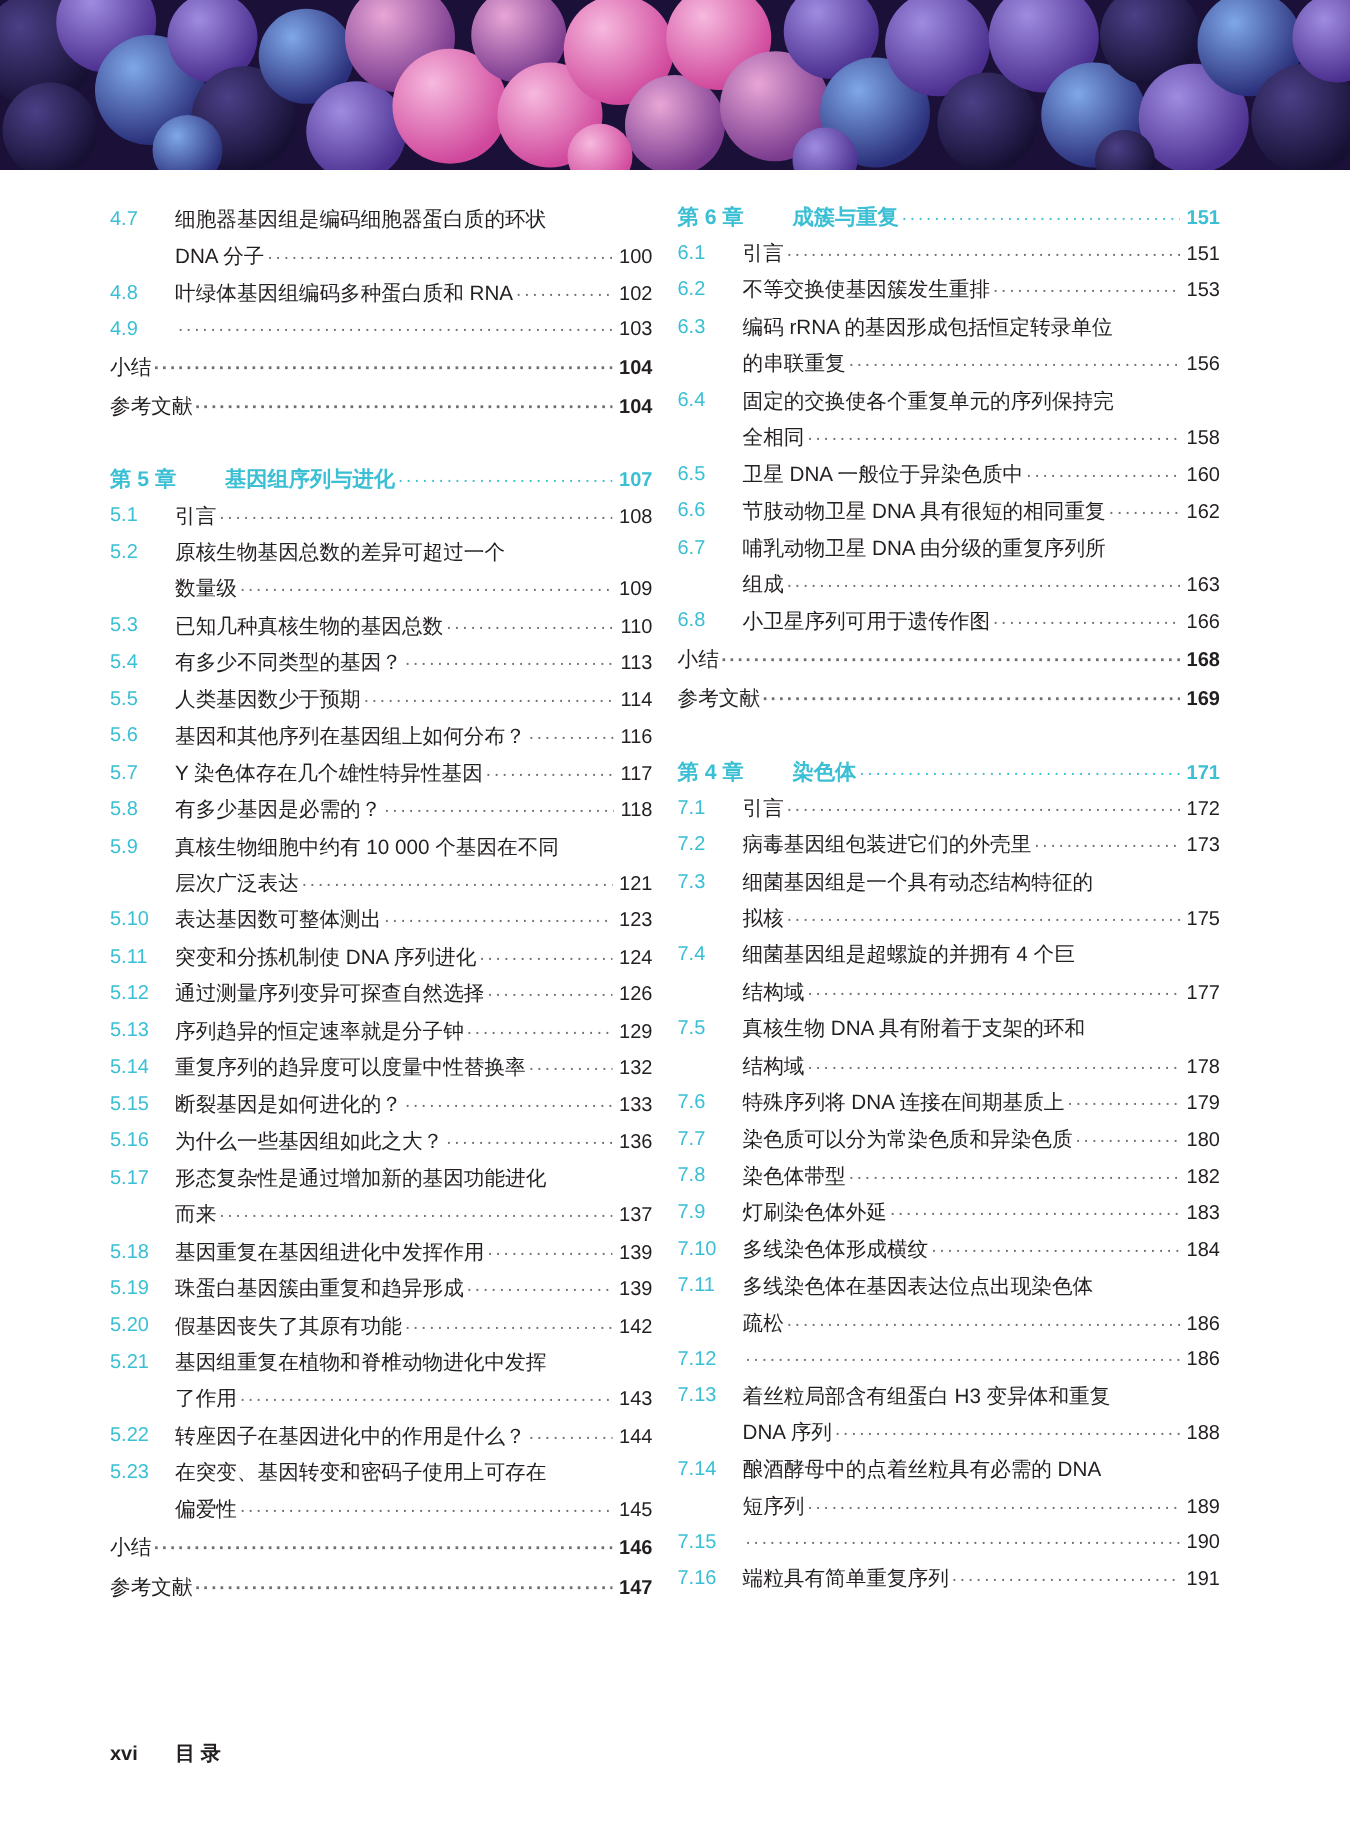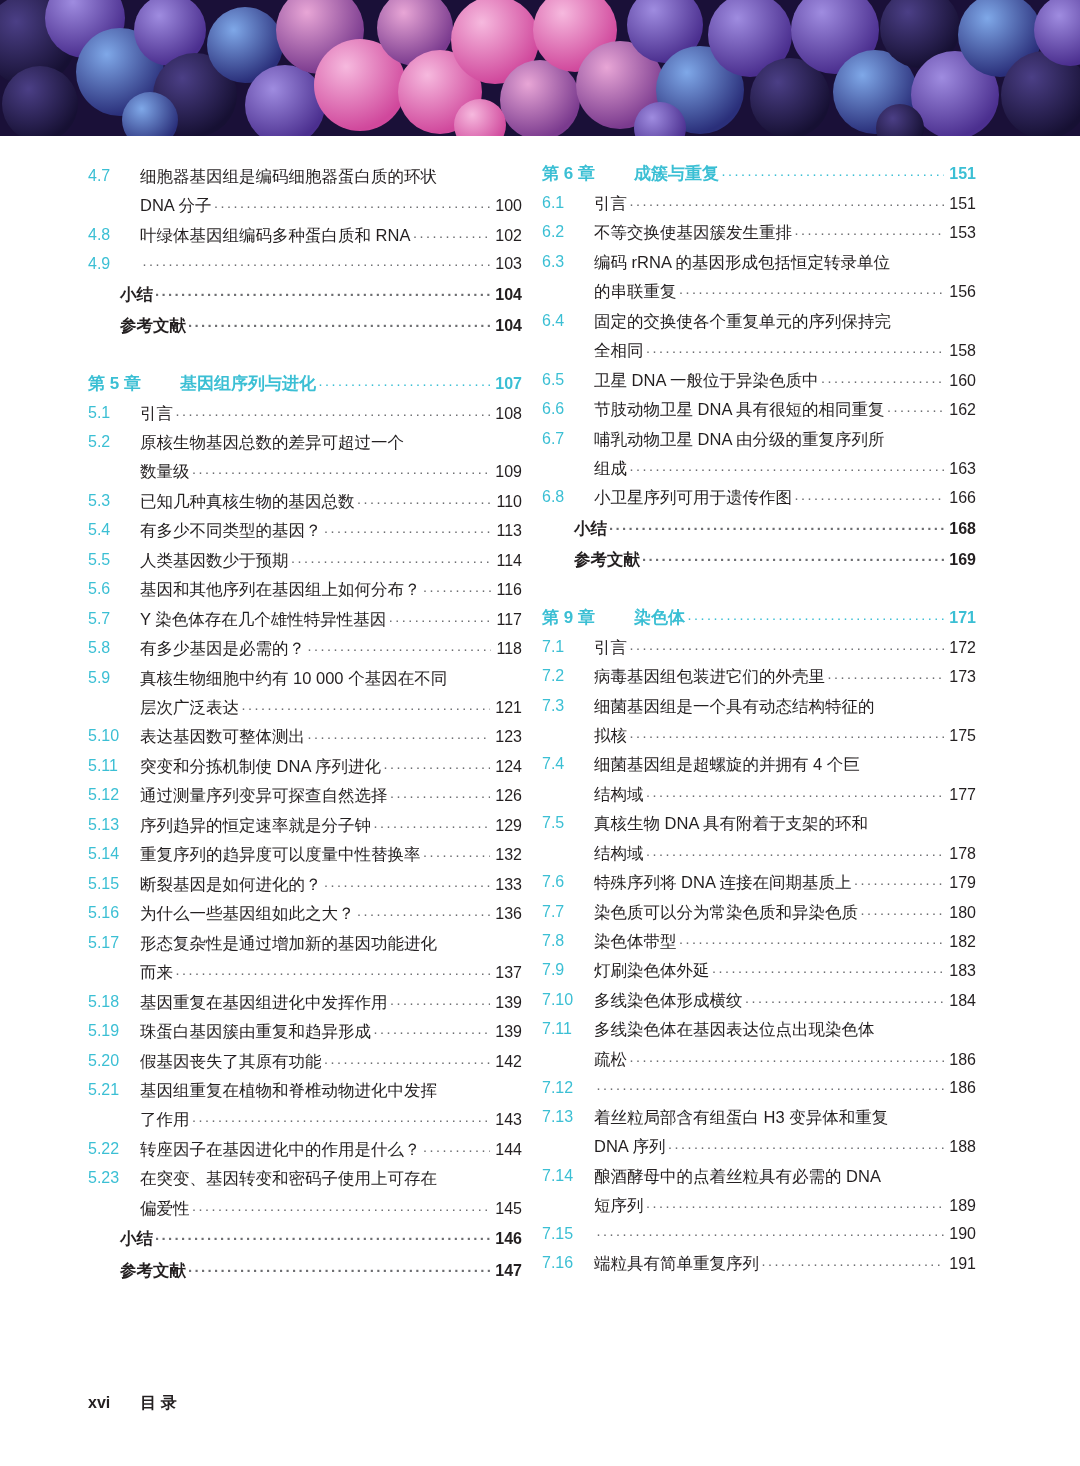--- a/index.html
+++ b/index.html
@@ -118,21 +118,21 @@
   }
 
   
   .plainrow {
     display: flex;
     align-items: baseline;
     font-size: 16.5px;
     font-weight: bold;
     line-height: 1.9;
   }
-  .plainrow .label { font-weight: bold; margin-left: 32px; }
+  .plainrow .label { font-weight: normal; }
   .plainrow .pg { font-weight: bold; }
 
   
   .footer {
     position: absolute;
     left: 88px;
     bottom: 52px;
     display: flex;
     align-items: baseline;
     gap: 30px;
@@ -612,21 +612,21 @@
           <span class="label">小结</span>
           <span class="dots">········································································································································································································</span>
           <span class="pg">168</span>
         </div>
         <div class="plainrow">
           <span class="label">参考文献</span>
           <span class="dots">········································································································································································································</span>
           <span class="pg">169</span>
         </div>
         <div class="chapter">
-          <span class="chnum">第 9 章</span>
+          <span class="chnum">第 4 章</span>
           <span class="chttl">染色体</span>
           <span class="dots">········································································································································································································</span>
           <span class="pg">171</span>
         </div>
         <div class="entry">
           <span class="num">7.1</span>
           <span class="txtwrap">
             <div class="lineblock">
               <span class="label">引言</span>
               <span class="dots">········································································································································································································</span>

